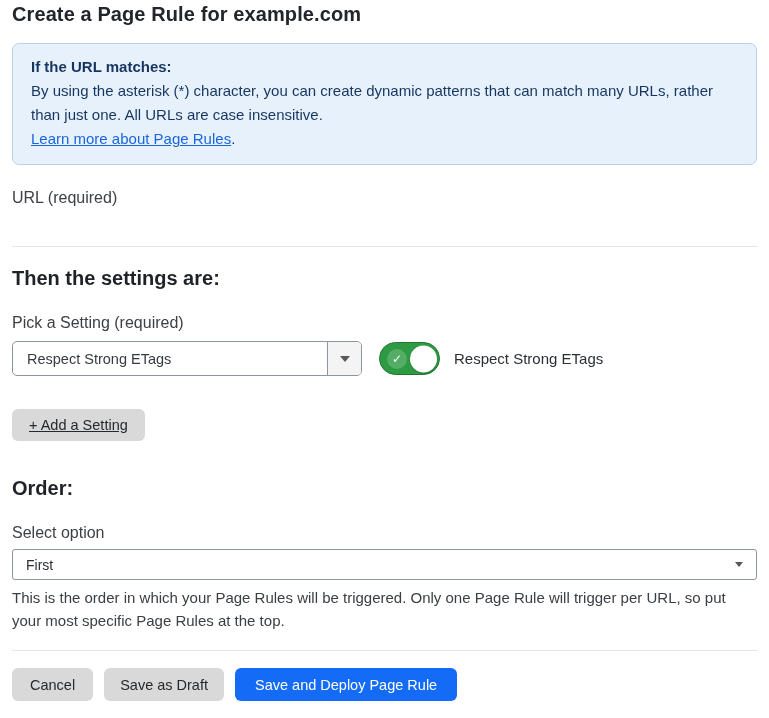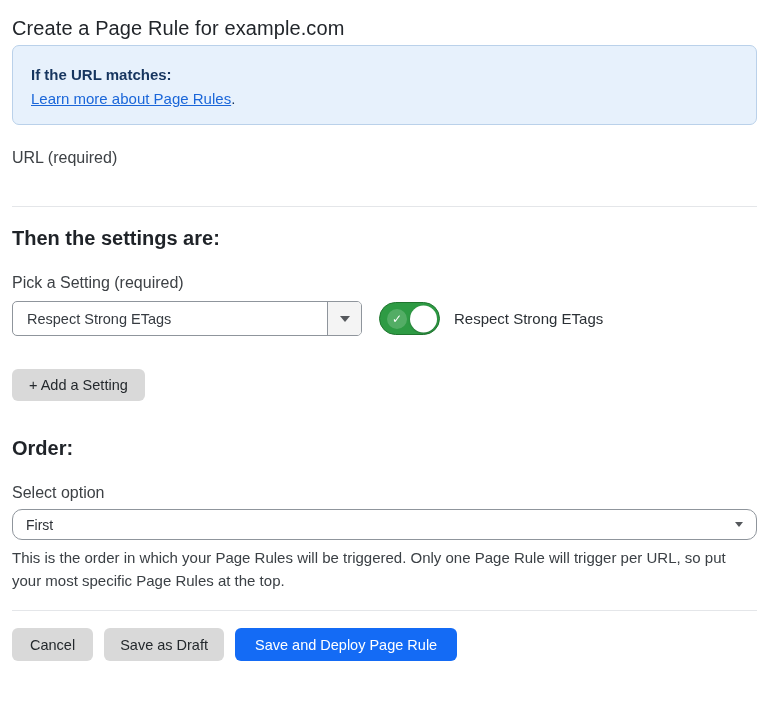--- a/index.html
+++ b/index.html
@@ -15,25 +15,25 @@
     --border-gray:#8f959c;
     --divider:#e4e6e9;
     --text-dark:#24292e;
     --text-body:#3b4045;
   }
   *{box-sizing:border-box;margin:0;padding:0;}
   html,body{width:769px;height:718px;overflow:hidden;background:#fff;}
   body{font-family:"Liberation Sans","DejaVu Sans",sans-serif;color:var(--text-dark);}
   .container{padding:0 12px;width:769px;}
 
-  .page-title{font-size:20px;font-weight:400;letter-spacing:.1px;margin-top:17px;color:#22262b;}
+  .page-title{font-size:20px;font-weight:700;letter-spacing:.1px;margin-top:3px;color:#22262b;}
 
   .info-box{
-    margin-top:5px;background:var(--info-bg);border:1px solid var(--info-border);
-    border-radius:7px;padding:17px 18px 13px;color:var(--info-text);
+    margin-top:17px;background:var(--info-bg);border:1px solid var(--info-border);
+    border-radius:7px;padding:11px 18px 13px;color:var(--info-text);
     font-size:15px;line-height:24px;
   }
   .info-box .info-heading{font-weight:700;}
   .info-box a{color:var(--link-blue);text-decoration:underline;cursor:pointer;}
   .info-box .link-suffix{color:var(--info-text);}
 
   .field-label{margin-top:24px;font-size:16px;color:#3d4145;}
   .url-input{
     display:block;margin-top:7px;width:100%;height:31px;
     background:var(--input-autofill-bg);border:1px solid var(--border-gray);
@@ -86,25 +86,25 @@
     box-shadow:0 1px 2px rgba(0,0,0,.25);
   }
   .toggle-label{margin-left:14px;font-size:15px;color:#2b3035;}
 
   .btn{
     display:inline-flex;align-items:center;justify-content:center;
     border:none;border-radius:6px;height:33px;font-family:inherit;
     font-size:14.5px;color:#24292d;background:var(--gray-button-bg);
     cursor:pointer;padding:0 16px;
   }
-  .add-setting-btn{margin-top:33px;padding:0 17px;height:32px;}
+  .add-setting-btn{margin-top:33px;padding:0 17px;height:32px;text-decoration:underline;}
 
   .order-select{
     margin-top:7px;width:100%;height:31px;border:1px solid var(--border-gray);
-    border-radius:10px;background:#fff;display:flex;align-items:center;
+    border-radius:3px;background:#fff;display:flex;align-items:center;
     padding:0 13px;cursor:pointer;
   }
   .order-select .sel-value{flex:1;font-size:14px;color:#2d3136;}
   .order-select .tri-down{border-left-width:4.5px;border-right-width:4.5px;border-top-width:5.5px;}
 
   .help-text{margin-top:6px;font-size:15px;line-height:23px;color:var(--text-body);max-width:745px;}
 
   .footer{margin-top:17px;display:flex;align-items:center;}
   .footer .btn{margin-right:11px;}
   .cancel-btn{padding:0 18px;}
@@ -112,20 +112,21 @@
 </style>
 </head>
 <body>
 
 <div class="container">
 
   <h1 class="page-title">Create a Page Rule for example.com</h1>
 
   <div class="info-box">
     <div class="info-heading">If the URL matches:</div>
+    <div class="info-body">By using the asterisk (*) character, you can create dynamic patterns that can match many URLs, rather than just one. All URLs are case insensitive.</div>
     <div>
       <a>Learn more about Page Rules</a><span class="link-suffix">.</span>
     </div>
   </div>
 
   <div class="field-label">URL (required)</div>
 
   <hr class="divider divider-1">
 
   <h2 class="section-heading settings-heading">Then the settings are:</h2>

